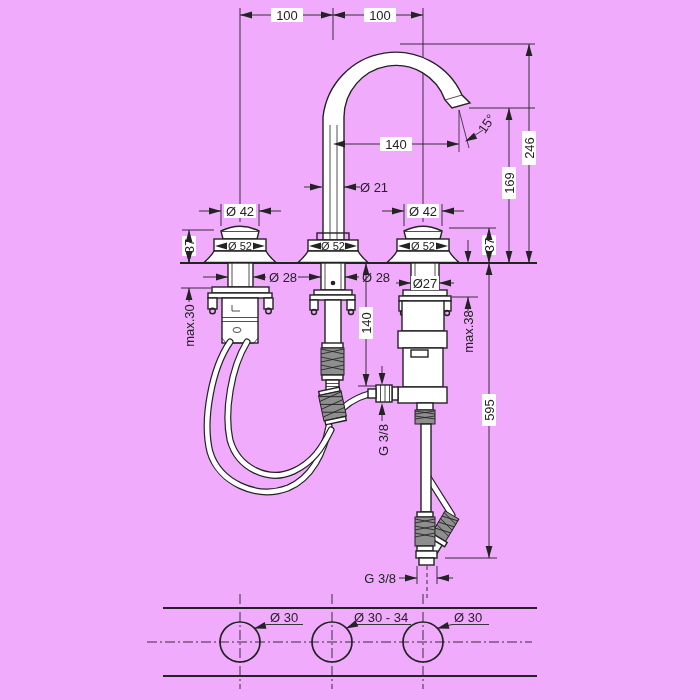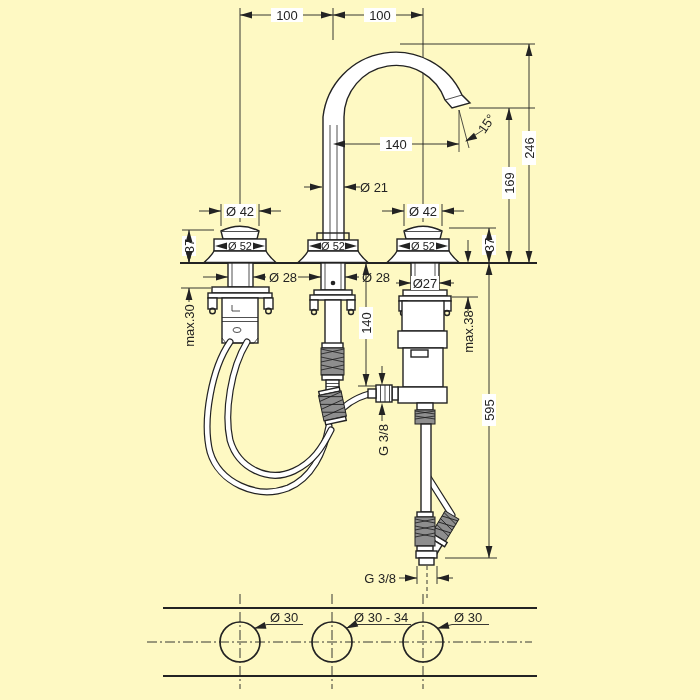--- a/index.html
+++ b/index.html
@@ -1,16 +1,16 @@
 <!DOCTYPE html>
 <html><head>
 <meta charset="utf-8">
 <style>
   html,body{margin:0;padding:0;background:#fff;}
-  .stage{width:700px;height:700px;background:#fef9c3;position:relative;font-family:"Liberation Sans",sans-serif;}
+  .stage{width:700px;height:700px;background:#f0abfc;position:relative;font-family:"Liberation Sans",sans-serif;}
   svg{display:block;}
   .dimtxt{font-family:"Liberation Sans",sans-serif;font-size:13px;fill:#232323;}
   .dimtxt-sm{font-family:"Liberation Sans",sans-serif;font-size:11px;fill:#232323;}
   .thin{stroke:#232323;stroke-width:0.9;fill:none;}
   .hair{stroke:#232323;stroke-width:0.8;fill:none;}
   .obj{stroke:#232323;stroke-width:1.4;fill:#ffffff;}
   .objn{stroke:#232323;stroke-width:1.4;fill:none;}
   .thick{stroke:#232323;stroke-width:2;fill:none;}
   .arr{fill:#232323;}
   .gap{fill:#ffffff;}

